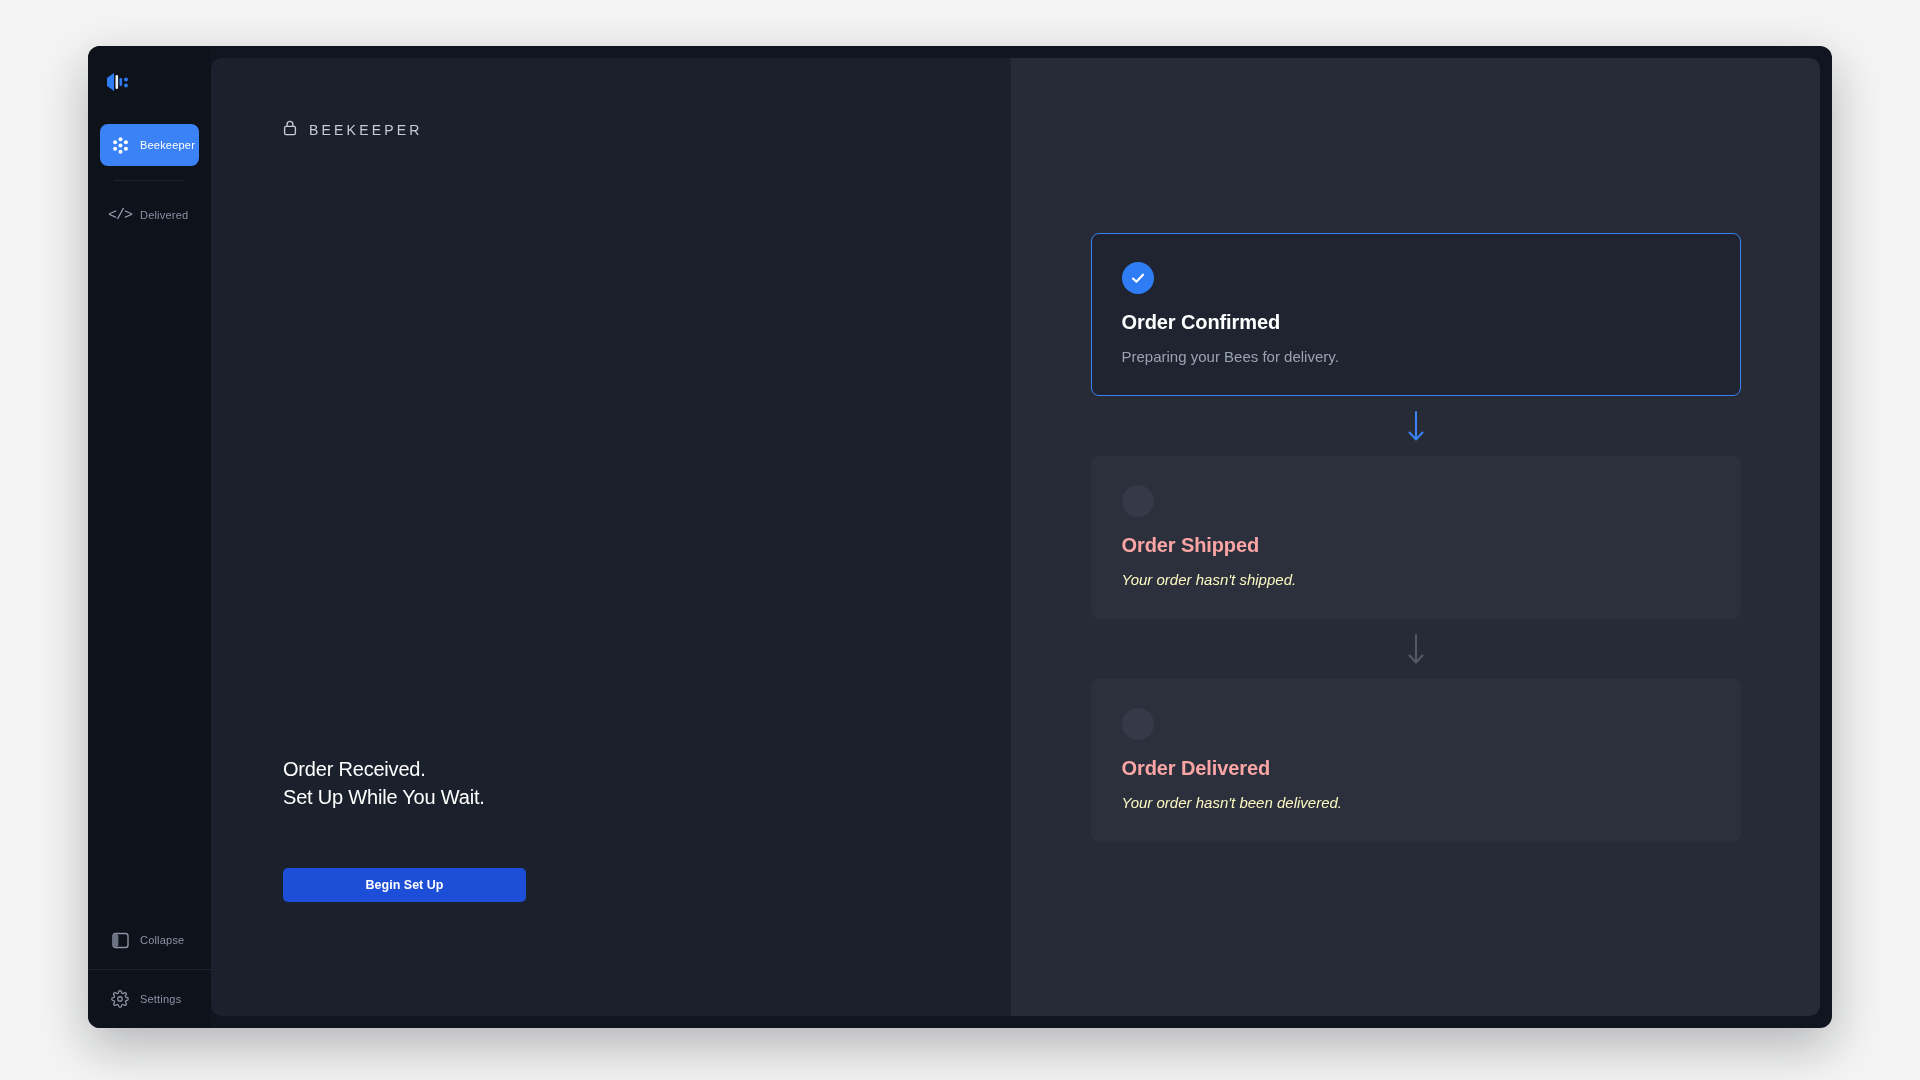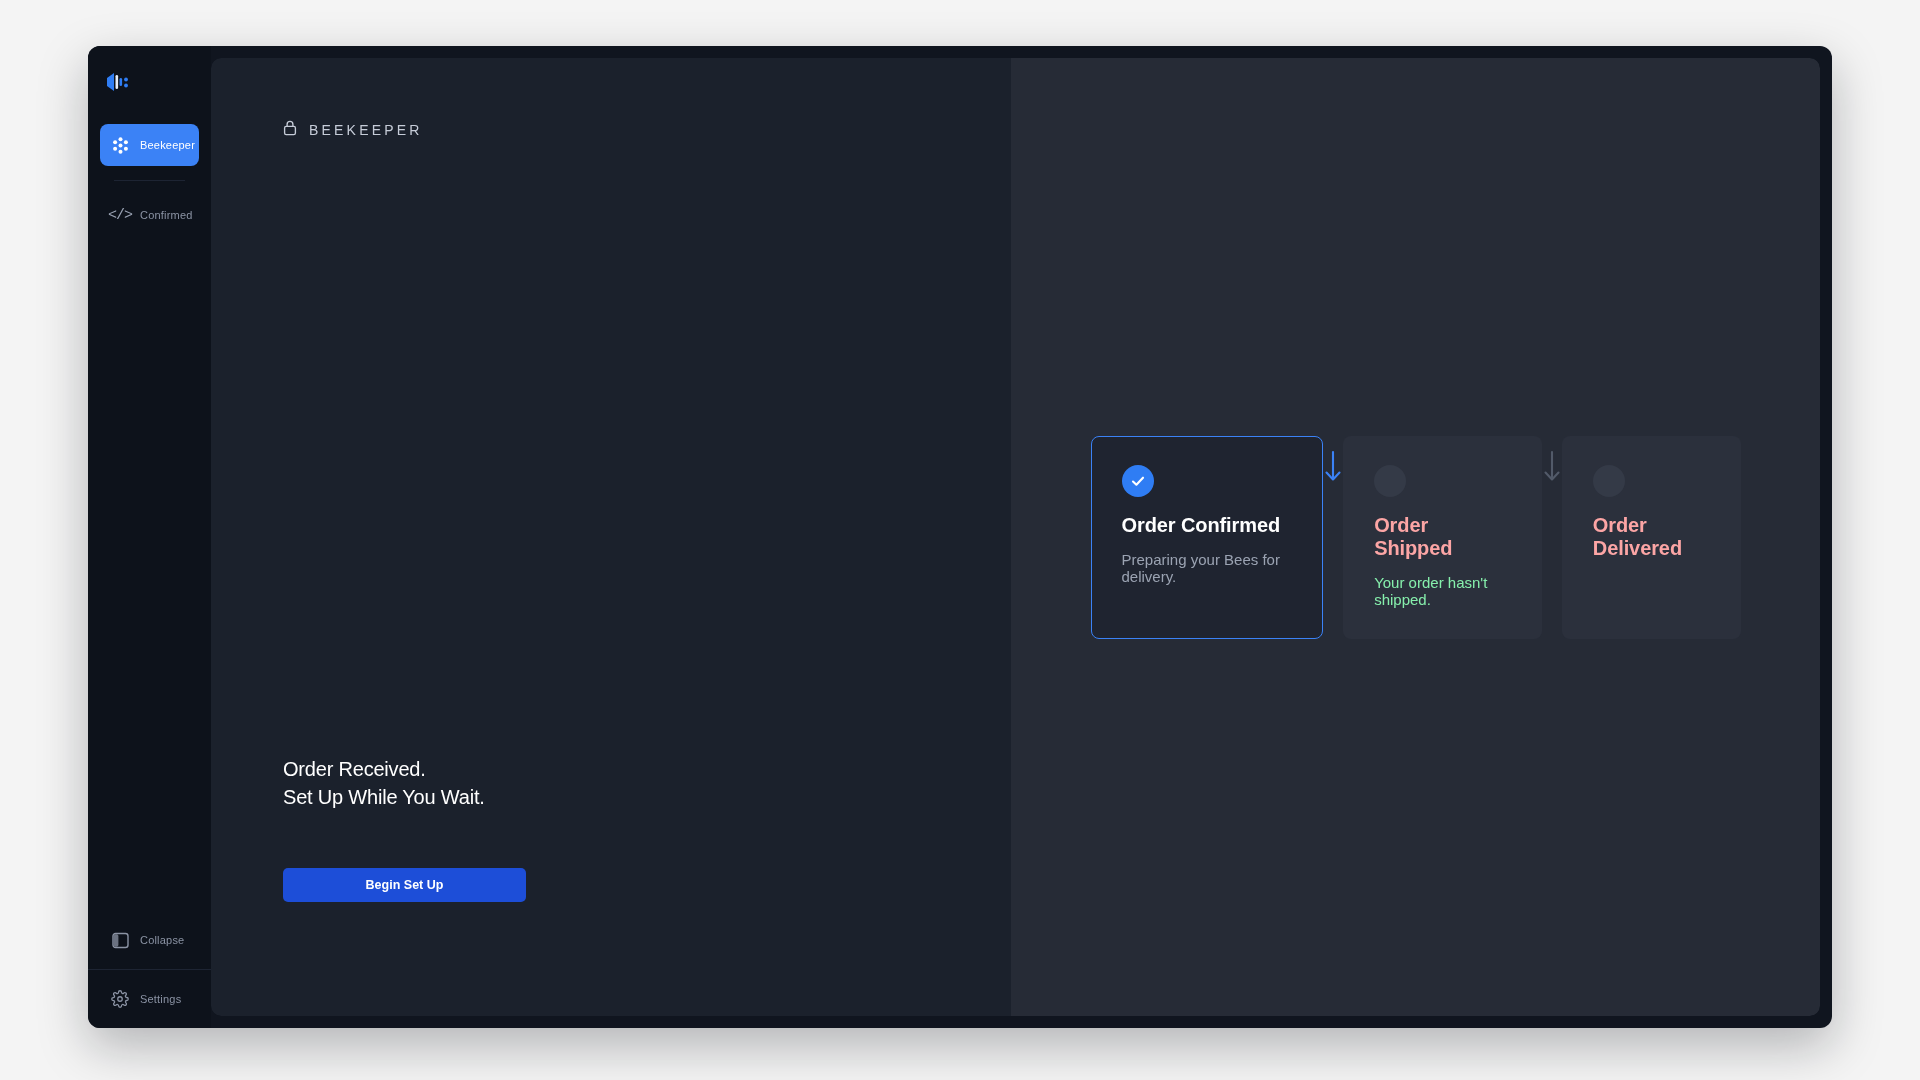--- a/index.html
+++ b/index.html
@@ -149,21 +149,21 @@
     font-weight:700;
     cursor:pointer;
     font-family:"Liberation Sans", sans-serif;
   }
   .bottom-gap{ height:52px; }
 
   
   .timeline{
     width:650px;
     display:flex;
-    flex-direction:row;
+    flex-direction:column;
     align-items:stretch;
   }
   .status-card{
     border-radius:8px;
     padding:28px 30px 30px 30px;
     min-height:163px;
   }
   .status-card.active{
     background:#1f2430;
     border:1px solid #3b82f6;
@@ -183,21 +183,21 @@
   .status-title{
     font-size:20px;
     font-weight:700;
     letter-spacing:-.1px;
     margin-bottom:14px;
   }
   .status-card.active .status-title{ color:#ffffff; }
   .status-card.inactive .status-title{ color:#fca5a5; }
   .status-desc{ font-size:15px; }
   .status-card.active .status-desc{ color:#9ba3b2; }
-  .status-card.inactive .status-desc{ color:#86efac; }
+  .status-card.inactive .status-desc{ color:#fef9c3;font-style:italic; }
 
   .connector{
     height:60px;
     display:flex;
     align-items:center;
     justify-content:center;
   }
 </style>
 </head>
 <body>
@@ -231,21 +231,21 @@
         </span>
         <span>Beekeeper</span>
       </div>
 
       <div class="nav-divider"></div>
 
       <div class="nav-item">
         <span class="nav-icon">
           <span class="dev-glyph">&lt;/&gt;</span>
         </span>
-        <span>Confirmed</span>
+        <span>Delivered</span>
       </div>
     </div>
 
     <div class="nav-spacer"></div>
 
     <div class="nav-bottom">
       <div class="bottom-pad">
         <div class="nav-item">
           <span class="nav-icon">
             <svg width="17" height="17" viewBox="0 0 17 17">
@@ -329,20 +329,21 @@
           <div class="connector">
             <svg width="20" height="34" viewBox="0 0 20 34" fill="none" stroke="#525a69" stroke-width="2.1" stroke-linecap="round" stroke-linejoin="round">
               <line x1="10" y1="3" x2="10" y2="30"></line>
               <polyline points="3.5,23.5 10,30.5 16.5,23.5"></polyline>
             </svg>
           </div>
 
           <div class="status-card inactive">
             <div class="status-dot pending"></div>
             <div class="status-title">Order Delivered</div>
+            <div class="status-desc">Your order hasn't been delivered.</div>
           </div>
 
         </div>
       </section>
 
     </div>
   </div>
 </div>
 
 </body></html>

